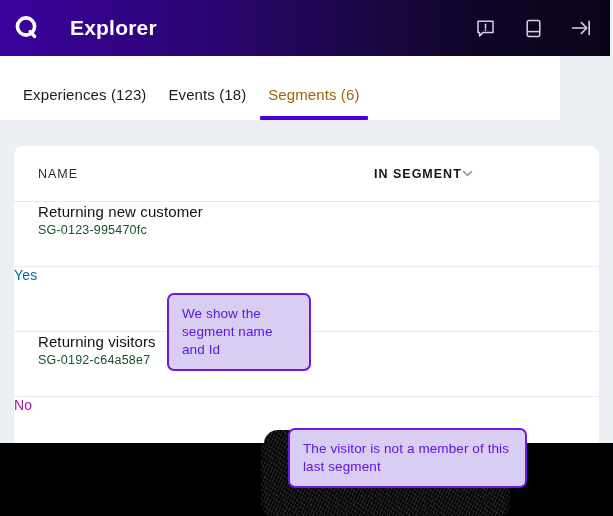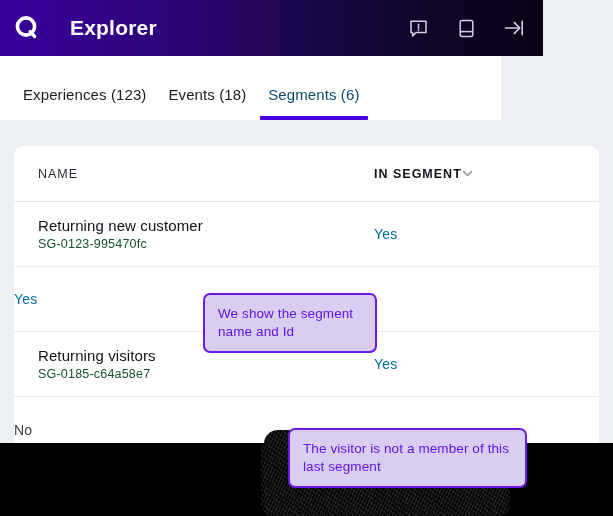--- a/index.html
+++ b/index.html
@@ -12,21 +12,21 @@
     font-family: "Liberation Sans", sans-serif;
     background: #eceff3;
     overflow: hidden;
     position: relative;
   }
 
   
   .header {
     position: absolute;
     top: 0; left: 0;
-    width: 543px;
+    width: 610px;
     height: 56px;
     background: linear-gradient(90deg, #3a009c 0%, #36038f 12%, #2a0572 34%, #1a0744 60%, #100529 78%, #0a0318 100%);
     display: flex;
     align-items: center;
     box-sizing: border-box;
     padding: 0 18px 0 10px;
   }
   .logo {
     width: 34px;
     height: 34px;
@@ -57,38 +57,38 @@
     align-items: center;
     justify-content: center;
     cursor: pointer;
   }
   .hicon svg { display: block; }
 
   
   .tabs {
     position: absolute;
     top: 56px; left: 0;
-    width: 501px;
+    width: 560px;
     height: 64px;
     background: #ffffff;
     display: flex;
     align-items: flex-end;
     box-sizing: border-box;
     padding-left: 12px;
   }
   .tab {
     position: relative;
     font-size: 15px;
     color: #1c1c22;
     padding: 0 11px 17px 11px;
     cursor: pointer;
     white-space: nowrap;
     letter-spacing: 0.1px;
   }
-  .tab.active { color: #0c4a6e; }
+  .tab.active { color: #a16207; }
   .tab.active::after {
     content: "";
     position: absolute;
     left: 3px; right: 3px; bottom: 0;
     height: 4px;
     background: #4a00e0;
     border-radius: 1px;
   }
 
   
@@ -127,24 +127,25 @@
   }
   .chev {
     display: inline-block;
     width: 11px;
     height: 11px;
   }
   .chev svg { display: block; }
 
   .row {
     display: flex;
-    align-items: center;
+    align-items: flex-start;
     height: 65px;
     border-bottom: 1px solid #e9ecf1;
     box-sizing: border-box;
+    flex-direction: column;
   }
   .row:last-child { border-bottom: none; }
   .cell-name {
     flex: 0 0 360px;
     padding-left: 24px;
     box-sizing: border-box;
   }
   .seg-name {
     font-size: 15px;
     color: #111118;
@@ -156,37 +157,37 @@
     color: #14532d;
     line-height: 17px;
     margin-top: 1px;
     letter-spacing: 0.2px;
   }
   .cell-flag {
     font-size: 14px;
     letter-spacing: 0.2px;
   }
   .flag-yes { color: #0369a1; }
-  .flag-no  { color: #404040; }
+  .flag-no  { color: #a21caf; }
 
   
   .tooltip {
     position: absolute;
     background: #d9cdf2;
     border: 2px solid #6d19e6;
     border-radius: 7px;
     color: #6016e0;
     font-size: 13.5px;
     line-height: 18px;
     box-sizing: border-box;
     padding: 10px 13px;
     z-index: 40;
     letter-spacing: 0.1px;
   }
-  #tooltip-segment-name { left: 167px; top: 293px; width: 174px; margin-left: 36px; }
+  #tooltip-segment-name { left: 167px; top: 293px; width: 144px; }
   #tooltip-not-member  { left: 288px; top: 428px; width: 239px; }
 
   
   .overlay-bottom {
     position: absolute;
     left: 0;
     top: 443px;
     width: 613px;
     height: 73px;
     background: #000000;
@@ -277,21 +278,21 @@
     <div class="cell-flag flag-yes">Yes</div>
   </div>
 
   <div class="row">
     <div class="cell-flag flag-yes">Yes</div>
   </div>
 
   <div class="row">
     <div class="cell-name">
       <div class="seg-name">Returning visitors</div>
-      <div class="seg-id">SG-0185-c64a58e7</div>
+      <div class="seg-id">SG-0192-c64a58e7</div>
     </div>
     <div class="cell-flag flag-yes">Yes</div>
   </div>
 
   <div class="row">
     <div class="cell-flag flag-no">No</div>
   </div>
 
 </div>
 

